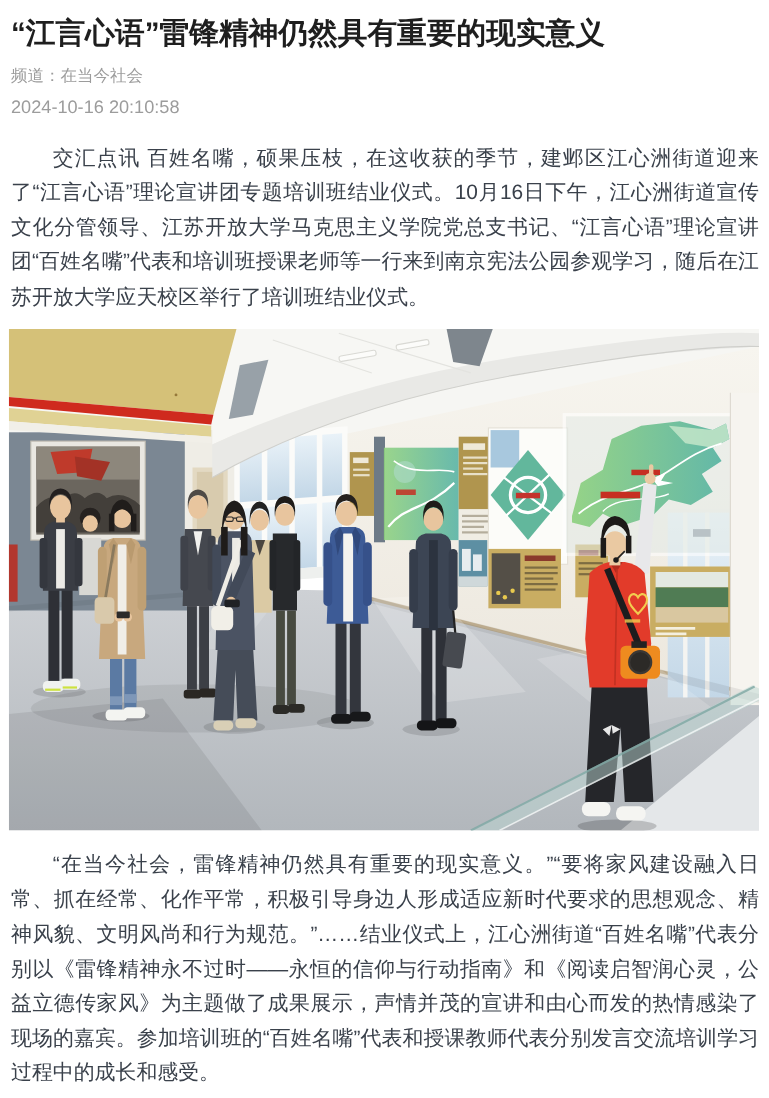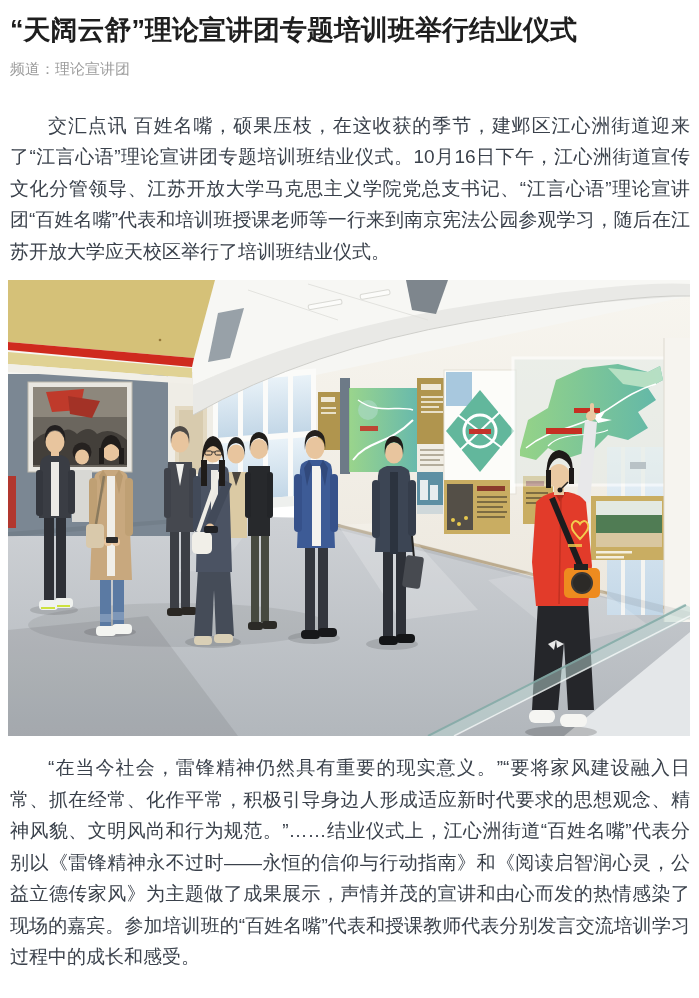--- a/index.html
+++ b/index.html
@@ -17,25 +17,26 @@
   .body-text{font-size:19px;line-height:31.5px;color:var(--body-text);text-align:justify;text-indent:2em;margin:0;}
   .p1{margin-bottom:13px;}
   .p2{margin-top:16px;padding-bottom:10px;}
   .photo{display:block;width:682px;height:456px;margin-left:-2px;}
 </style>
 </head>
 <body>
 
 <div class="page">
 
-  <h1 class="title">“天阔云舒”理论宣讲团专题培训班举行结业仪式</h1>
-
-  <div class="channel">频道：理论宣讲团</div>
+  <h1 class="title">“江言心语”雷锋精神仍然具有重要的现实意义</h1>
+
+  <div class="channel">频道：在当今社会</div>
 
   <div class="meta-row">
+    <span>2024-10-16 20:10:58</span>
   </div>
 
   <p class="body-text p1">交汇点讯 百姓名嘴，硕果压枝，在这收获的季节，建邺区江心洲街道迎来了“江言心语”理论宣讲团专题培训班结业仪式。10月16日下午，江心洲街道宣传文化分管领导、江苏开放大学马克思主义学院党总支书记、“江言心语”理论宣讲团“百姓名嘴”代表和培训班授课老师等一行来到南京宪法公园参观学习，随后在江苏开放大学应天校区举行了培训班结业仪式。</p>
 
   <svg class="photo" viewBox="0 0 682 456" xmlns="http://www.w3.org/2000/svg" role="img" aria-label="培训班一行人在展馆内参观，身穿红马甲的讲解员举手指向墙上的绿色园区地图展板">
     <defs>
       <linearGradient id="gFloor" x1="0" y1="0" x2="0" y2="1">
         <stop offset="0" stop-color="#ced1d5"></stop>
           <stop offset="1" stop-color="#b2b7bc"></stop>
       </linearGradient>

